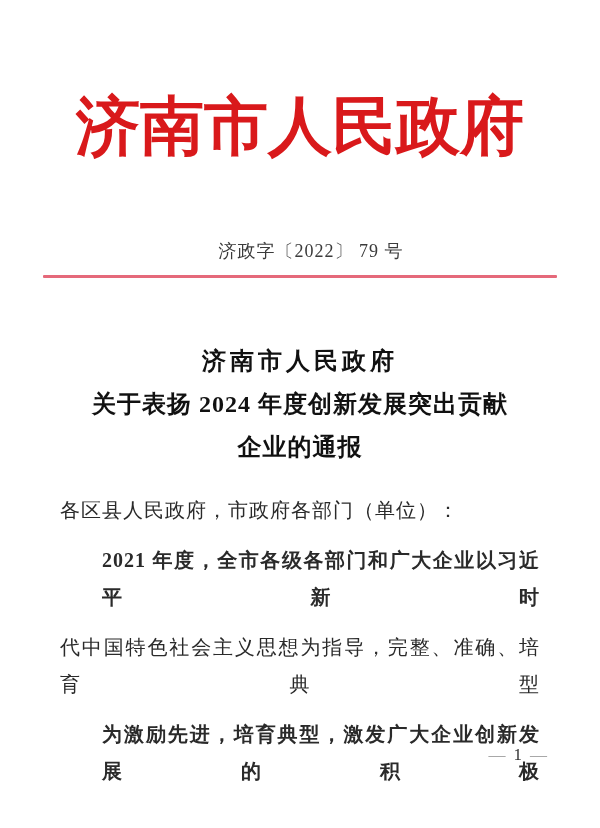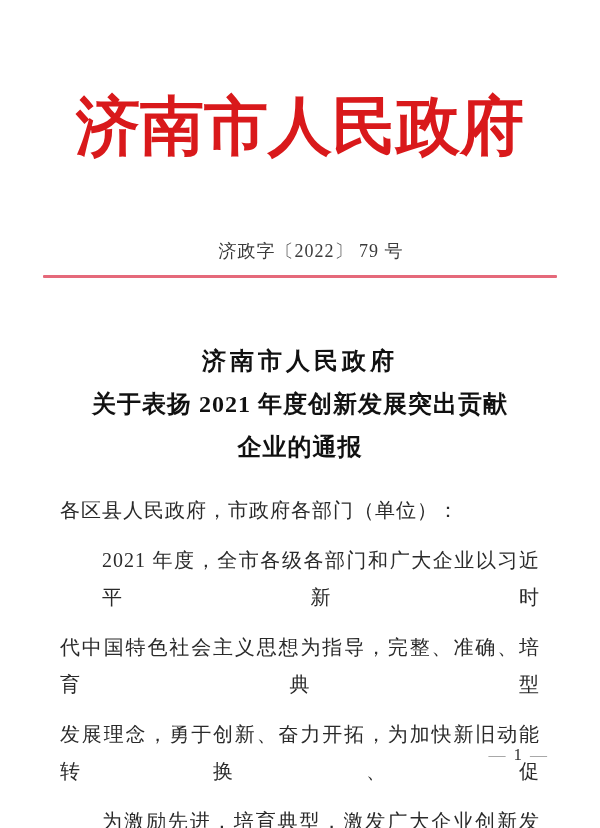--- a/index.html
+++ b/index.html
@@ -71,20 +71,21 @@
     white-space: nowrap;
   }
   .body-text .line.fill {
     white-space: normal;
     text-align: justify;
     text-align-last: justify;
     text-justify: inter-character;
   }
   .body-text .line.indent {
     padding-left: 42px;
+    font-weight: bold;
   }
   
   .page-number {
     position: absolute;
     top: 746px;
     right: 52px;
     font-size: 17px;
     line-height: 17px;
     color: #333333;
     letter-spacing: 1px;
@@ -99,29 +100,28 @@
 <div class="page">
 
   <div class="org-name">济南市人民政府</div>
 
   <div class="doc-number">济政字〔2022〕 79 号</div>
 
   <div class="red-rule"></div>
 
   <h1 class="doc-title">
     <span class="t-line t-spaced">济南市人民政府</span>
-    <span class="t-line">关于表扬 2021 年度创新发展突出贡献</span>
+    <span class="t-line">关于表扬 2024 年度创新发展突出贡献</span>
     <span class="t-line">企业的通报</span>
   </h1>
 
   <div class="body-text">
     <p class="line">各区县人民政府，市政府各部门（单位）：</p>
     <p class="line fill indent">2021 年度，全市各级各部门和广大企业以习近平新时</p>
     <p class="line fill">代中国特色社会主义思想为指导，完整、准确、培育典型</p>
-    <p class="line fill">发展理念，勇于创新、奋力开拓，为加快新旧动能转换、促</p>
     <p class="line fill indent">为激励先进，培育典型，激发广大企业创新发展的积极</p>
 
   </div>
 
   <div class="page-number">
     <span class="dash">—</span><span class="num">1</span><span class="dash">—</span>
   </div>
 
 </div>
 

